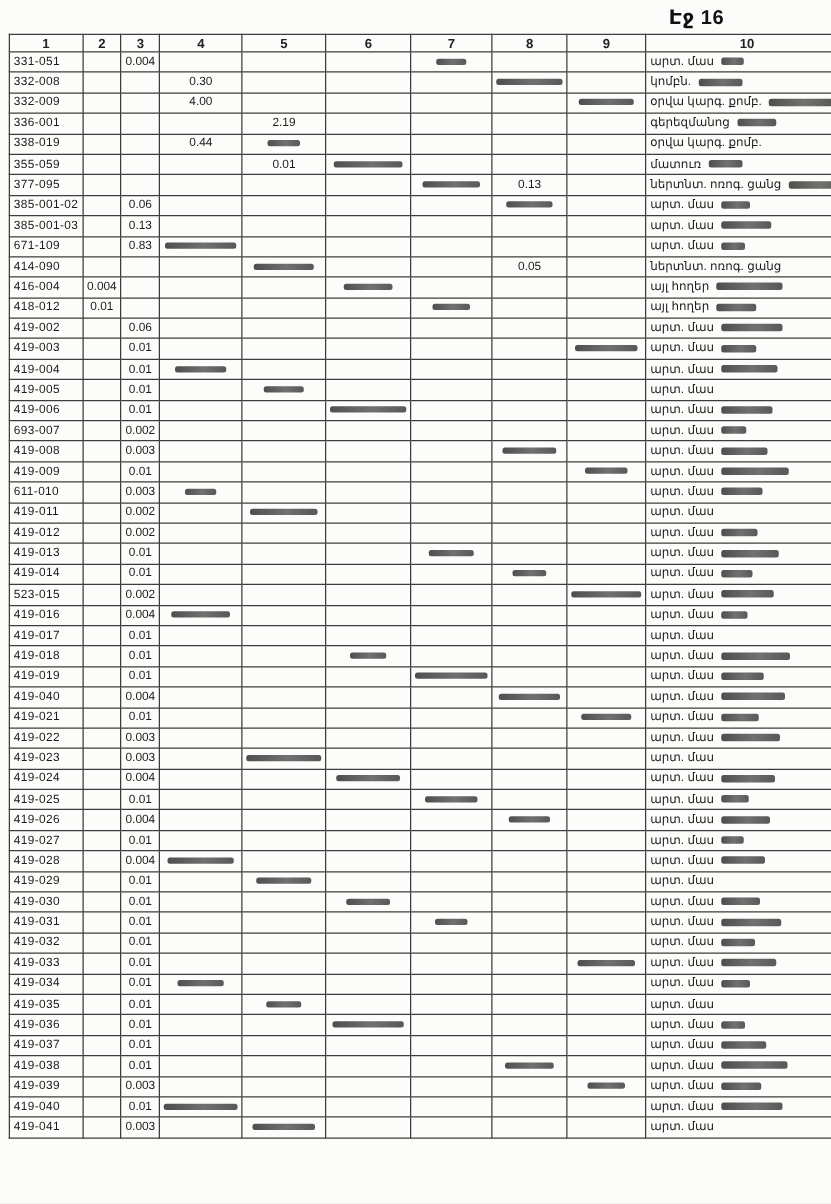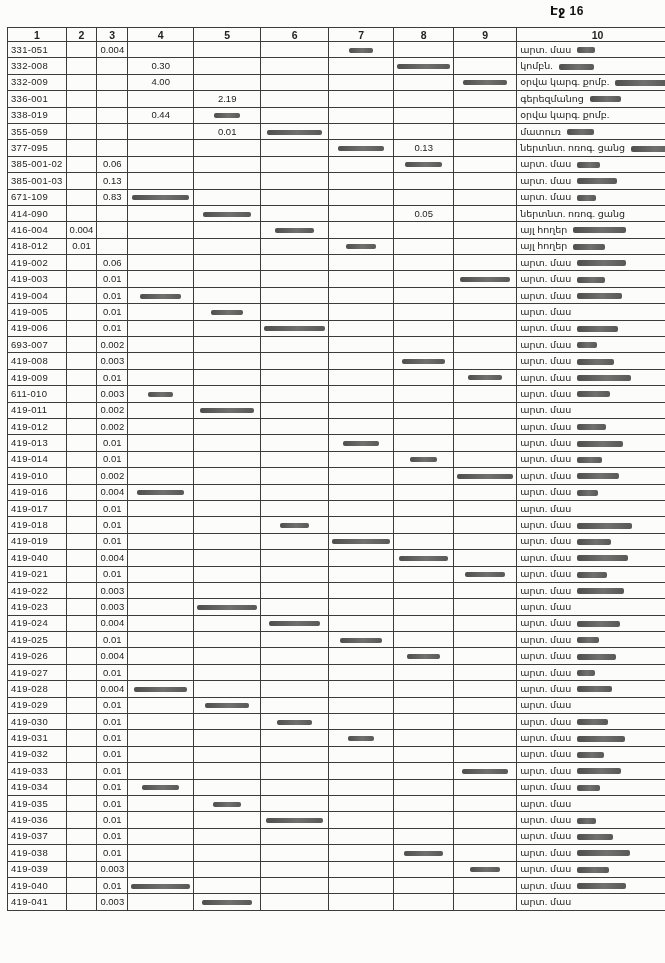--- a/index.html
+++ b/index.html
@@ -6,22 +6,22 @@
   .page{
     position:relative;
     width:665px;height:963px;
     background:#fcfcfa;
     font-family:"Liberation Sans","DejaVu Sans",sans-serif;
     color:#1c1c1c;
     overflow:hidden;
     box-sizing:border-box;
   }
   .page-label{
-    position:absolute;top:4px;left:550px;
-    font-weight:bold;font-size:12px;letter-spacing:.5px;
+    position:absolute;top:4px;left:535px;
+    font-weight:bold;font-size:16px;letter-spacing:.5px;
     color:#111;
   }
   table.grid{
     position:absolute;top:27px;left:7px;
     border-collapse:collapse;
     table-layout:fixed;
     font-size:9.5px;
   }
   table.grid th, table.grid td{
     border:1px solid #3c3c3c;
@@ -387,21 +387,21 @@
           <td class="num"><span>0.01</span></td>
           <td class="num"></td>
           <td class="num"></td>
           <td class="num"></td>
           <td class="num"></td>
           <td class="num"><span class="smudge" style="width: 27px; height: 5px;"></span></td>
           <td class="num"></td>
           <td class="cat"><span>արտ. մաս</span><span class="smudge" style="width: 25px; height: 6px;"></span></td>
         </tr>
         <tr>
-          <td class="code"><span>419-010</span></td>
+          <td class="code"><span>523-015</span></td>
           <td class="num"></td>
           <td class="num"><span>0.002</span></td>
           <td class="num"></td>
           <td class="num"></td>
           <td class="num"></td>
           <td class="num"></td>
           <td class="num"></td>
           <td class="num"><span class="smudge" style="width: 56px; height: 5px;"></span></td>
           <td class="cat"><span>արտ. մաս</span><span class="smudge" style="width: 42px; height: 6px;"></span></td>
         </tr>

